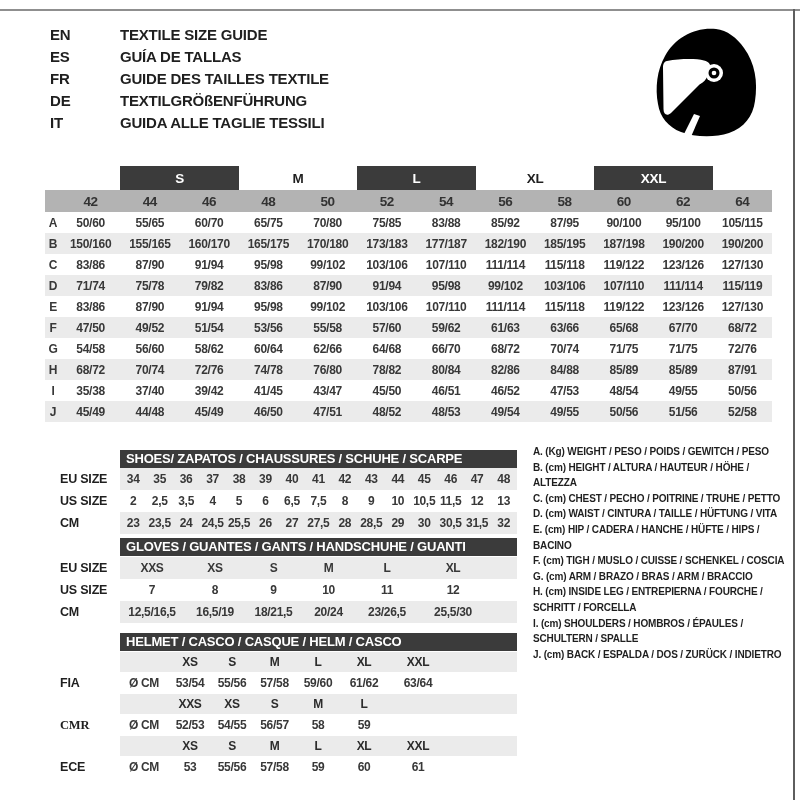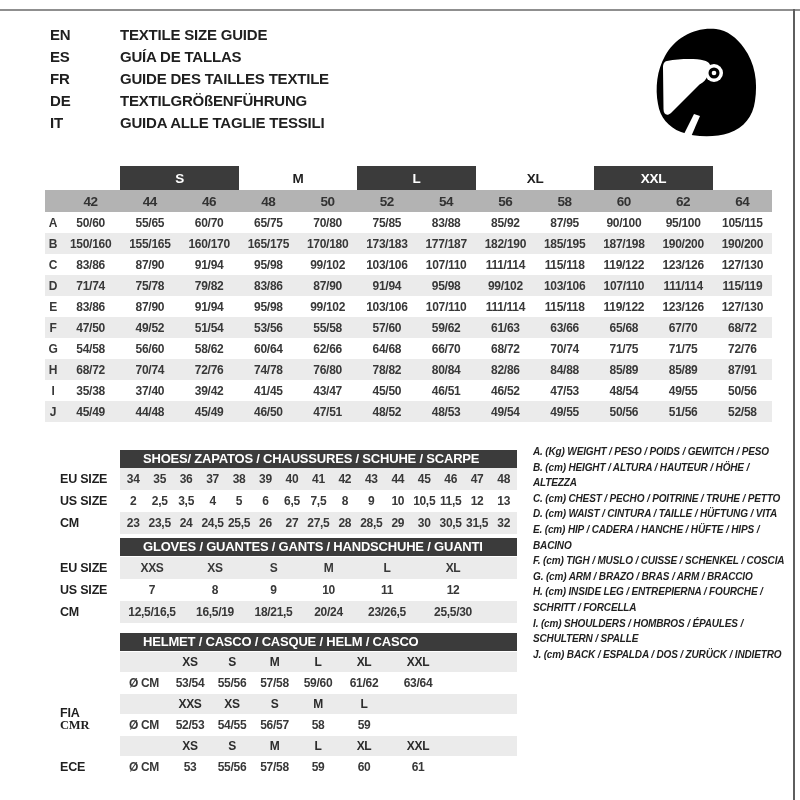--- a/index.html
+++ b/index.html
@@ -24,47 +24,47 @@
   .main-table{position:absolute;left:45px;top:166px;width:727px;border-collapse:collapse;table-layout:fixed;}
   .main-table td{padding:0;text-align:center;font-size:12px;letter-spacing:-0.3px;white-space:nowrap;overflow:hidden;color:#383838;}
   .group-row td{height:24px;font-size:13.5px;color:#1f1f1f;}
   .group-dark{background:#3b3b3b;color:#ffffff !important;}
   .sizes-row td{height:22px;background:#b3b3b3;font-size:13.5px;color:#333333;}
   .data-row td{height:21px;}
   .data-row.striped td{background:#ebebeb;}
 
   
   .section-bar{position:absolute;left:120px;width:397px;height:18px;background:#3b3b3b;color:#ffffff;
-    font-size:13px;line-height:18px;padding-left:23px;box-sizing:border-box;letter-spacing:-0.2px;white-space:nowrap;}
+    font-size:13px;line-height:18px;padding-left:6px;box-sizing:border-box;letter-spacing:-0.2px;white-space:nowrap;}
   #shoes-bar{top:450px;}
   #gloves-bar{top:538px;}
   #helmet-bar{top:633px;}
 
   
   .sub-table{position:absolute;left:120px;width:397px;border-collapse:collapse;table-layout:fixed;}
   .sub-table td{padding:0;text-align:center;font-size:12px;letter-spacing:-0.3px;white-space:nowrap;overflow:hidden;color:#383838;}
   .sub-table tr td{height:22px;}
   tr.row-gray td{background:#ebebeb;}
   #shoes-table{top:468px;}
   #gloves-table{top:557px;}
   #helmet-table{top:652px;}
   #helmet-table tr.row-gray td{height:20px;color:#2c2c2c;}
 
   
   .side-labels{position:absolute;left:60px;font-size:12.5px;letter-spacing:-0.2px;color:#1f1f1f;}
   #shoes-labels{top:468px;}
   #gloves-labels{top:557px;}
   .side-labels div{height:22px;line-height:22px;}
   .std-label{position:absolute;left:60px;font-size:12.5px;letter-spacing:-0.2px;color:#1f1f1f;height:22px;line-height:22px;}
-  #fia-label{top:702px;}
+  #fia-label{top:672px;}
   #cmr-label{top:714px;font-family:Liberation Serif, serif;}
   #ece-label{top:756px;}
 
   
-  .legend{position:absolute;left:533px;top:444px;width:262px;font-size:10px;line-height:15.6px;letter-spacing:-0.15px;color:#1f1f1f;font-style:italic;}
+  .legend{position:absolute;left:533px;top:444px;width:262px;font-size:10px;line-height:15.6px;letter-spacing:-0.15px;color:#1f1f1f;}
 </style>
 </head>
 <body>
 
 <div class="frame-top"></div>
 <div class="frame-right"></div>
 
 <div class="header-langs">
     <div class="lang-row">
       <span class="lang-code">EN</span>

